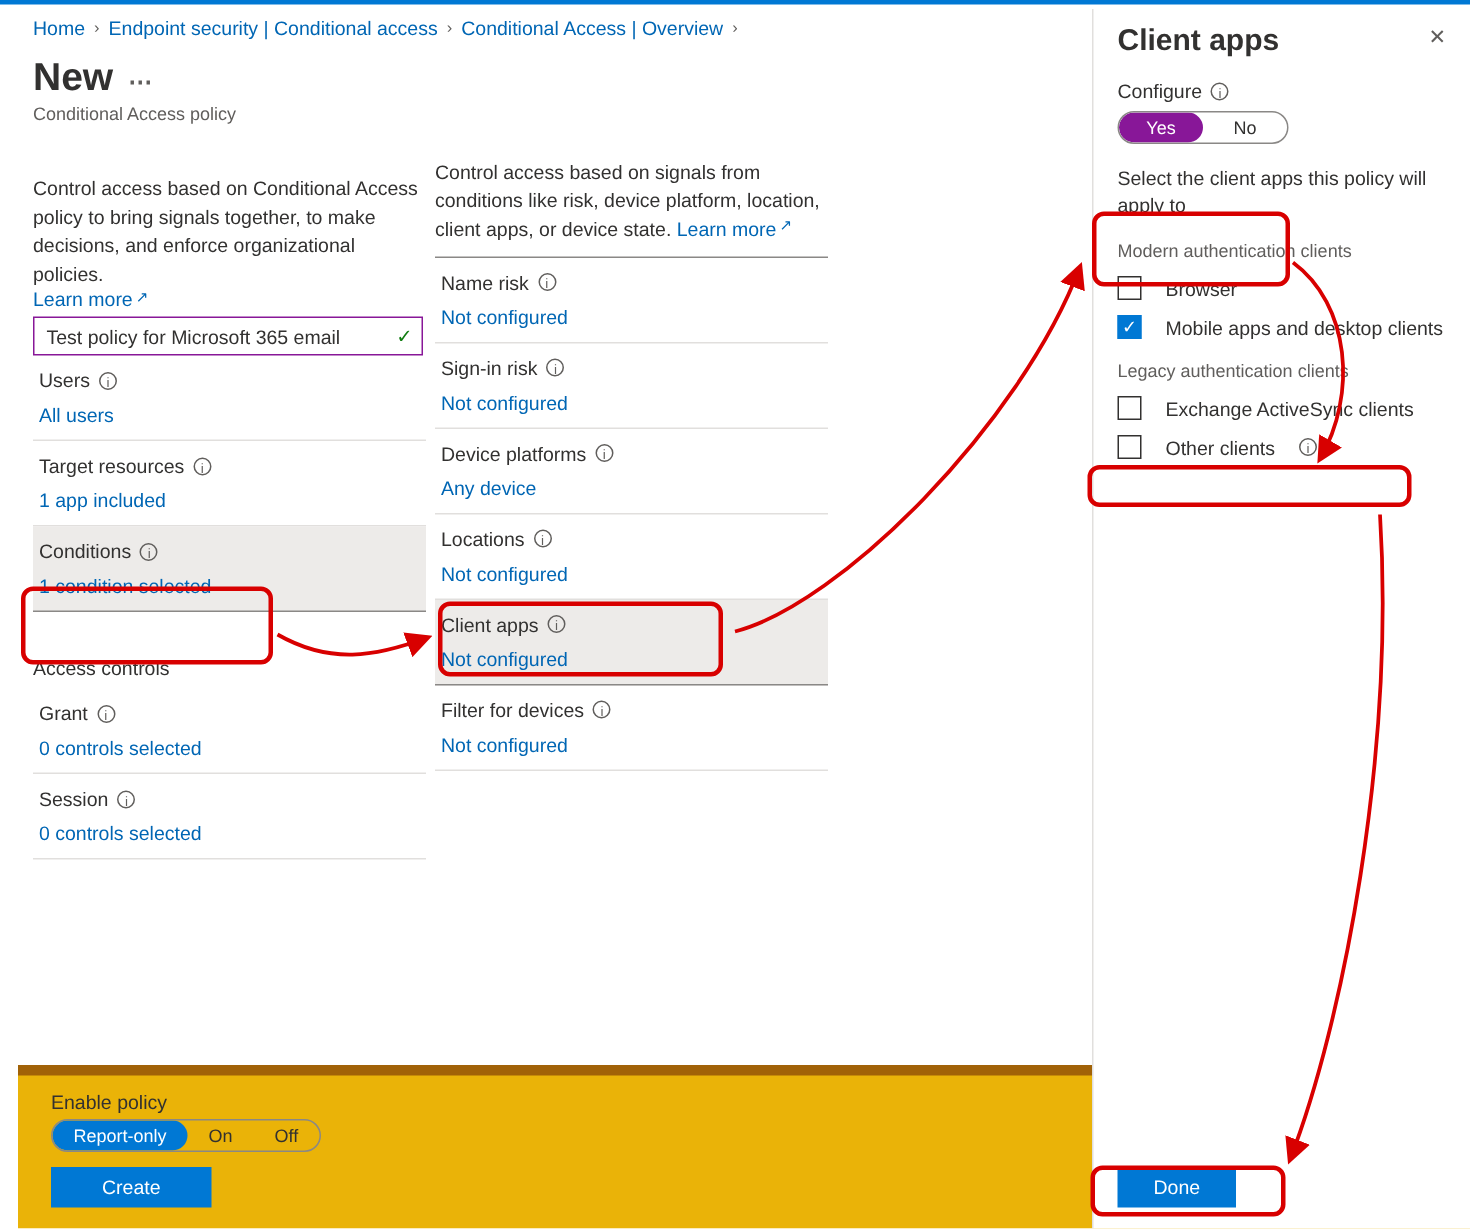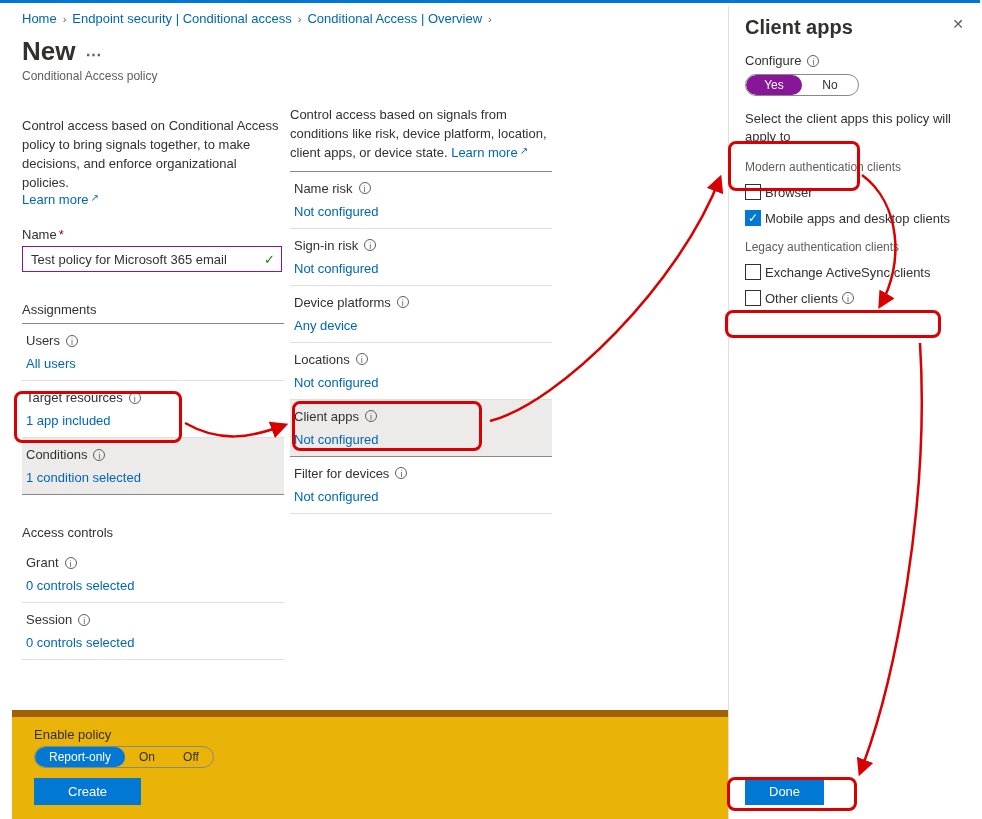--- a/index.html
+++ b/index.html
@@ -131,21 +131,21 @@
   .blade-intro { margin-top:16px; line-height:1.45; }
   .cfg-label { margin-top:14px; display:flex; align-items:center; gap:6px; }
   .yn-toggle {
     display:inline-flex; border:1px solid var(--border-dark); border-radius:12px; overflow:hidden;
     height:22px; font-size:12px; margin-top:6px; width: 114px;
   }
   .yn-toggle > div { flex:1; text-align:center; padding:3px 0; cursor:pointer; }
   .yn-active { background: var(--purple); color:#fff; border-radius:12px; }
   .sub-intro { margin-top:14px; line-height:1.4; }
   .group-label { font-size:12px; color:var(--text-muted); margin-top:14px; }
-  .cb-row { display:flex; align-items:center; gap:4px; margin-top:10px; font-size:13px; }
+  .cb-row { display:flex; align-items:center; gap:16px; margin-top:10px; font-size:13px; }
   .cb {
     width:16px;height:16px;border:1px solid var(--text);flex:0 0 16px;display:inline-flex;
     align-items:center;justify-content:center;font-size:12px;
   }
   .cb.checked { background: var(--azure-blue); border-color: var(--azure-blue); color:#fff; }
   .blade-footer { margin-top:auto; padding-top:10px; }
   .btn-done {
     background: var(--azure-blue); color:#fff; border:none; padding:6px 24px; font-size:13px; cursor:pointer;
   }
 
@@ -172,29 +172,25 @@
       <span>New</span>
       <span class="ellipsis">⋯</span>
     </div>
     <div class="subtitle">Conditional Access policy</div>
 
     <div class="intro">Control access based on Conditional Access policy to bring signals together, to make decisions, and enforce organizational policies.</div>
     <a class="learn-more">
       <span>Learn more</span><span class="ext-icon">↗</span>
     </a>
 
-    <div class="field-label">
-      <span>Name</span><span class="required-star">*</span>
-    </div>
     <div class="text-input">
       <span>Test policy for Microsoft 365 email</span>
       <span class="check-icon">✓</span>
     </div>
 
-    <div class="section-header">Assignments</div>
 
     <div class="row">
       <div class="row-label">
           <span>Users</span>
           <span class="info-icon">i</span>
         </div>
       <div class="row-value">All users</div>
     </div>
 
     <div class="row">

